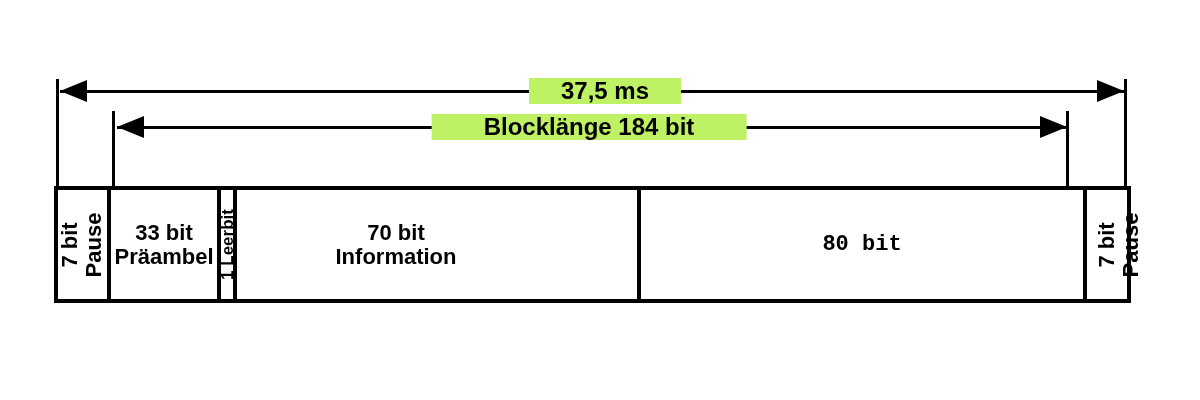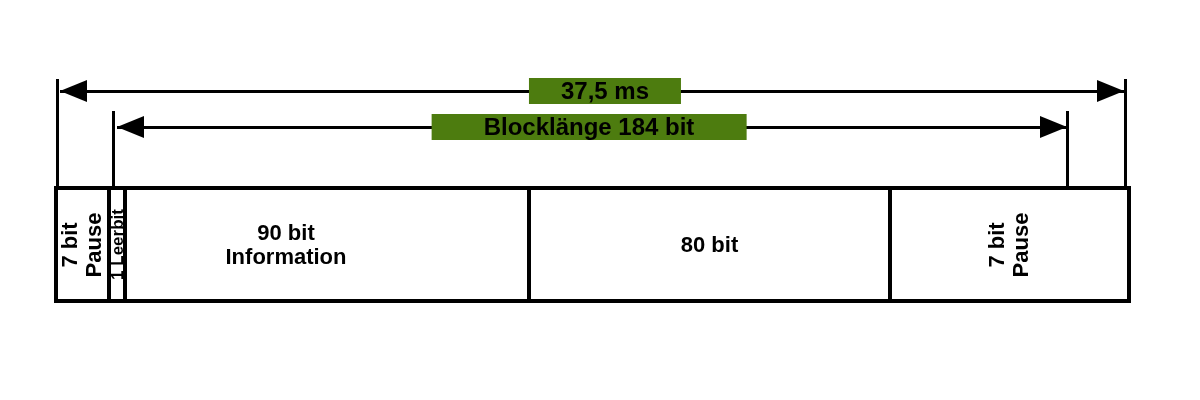--- a/index.html
+++ b/index.html
@@ -28,21 +28,21 @@
     width: 0; height: 0;
     border-top: 11px solid transparent;
     border-bottom: 11px solid transparent;
   }
   .tri-left  { border-right: 27px solid #000000; }
   .tri-right { border-left: 27px solid #000000; }
 
   .dim-label {
     position: absolute;
     transform: translate(-50%, -50%);
-    background: #4d7c0f;
+    background: #bef264;
     font-size: 24px;
     line-height: 26px;
     white-space: nowrap;
   }
   #label-duration { left: 605px; top: 91px;  padding: 0 32px; }
   #label-block    { left: 589px; top: 127px; padding: 0 52px; }
 
   
   .ext-line {
     position: absolute;
@@ -68,21 +68,21 @@
     align-items: center;
     justify-content: center;
     flex: 0 0 auto;
     overflow: visible;
   }
   .seg.divider { border-right: 4px solid #000000; }
   #seg-0 { width: 53px;  }
   #seg-1 { width: 110px; }
   #seg-2 { width: 16px;  }
   #seg-3 { width: 404px; }
-  #seg-4 { width: 361px; }
+  #seg-4 { width: 446px; font-family: Liberation Mono, monospace; }
   #seg-5 { flex: 1 1 auto; }
 
   .hlabel {
     font-size: 22px;
     line-height: 24px;
     text-align: center;
     white-space: nowrap;
   }
   .hlabel span { display: block; }
   .shift-left { transform: translateX(-41px); }
@@ -128,28 +128,34 @@
 
   <div id="frame-bar">
 
     <div class="seg divider" id="seg-0">
       <div class="vlabel">
         <span>7 bit</span>
         <span>Pause</span>
       </div>
     </div>
 
+    <div class="seg divider" id="seg-1">
+      <div class="hlabel">
+        <span>33 bit</span>
+        <span>Präambel</span>
+      </div>
+    </div>
 
     <div class="seg divider" id="seg-2">
       <div class="vlabel-small">1 Leerbit</div>
     </div>
 
     <div class="seg divider" id="seg-3">
       <div class="hlabel shift-left">
-        <span>90 bit</span>
+        <span>70 bit</span>
         <span>Information</span>
       </div>
     </div>
 
     <div class="seg divider" id="seg-4">
       <div class="hlabel">
         <span>80 bit</span>
       </div>
     </div>
 

